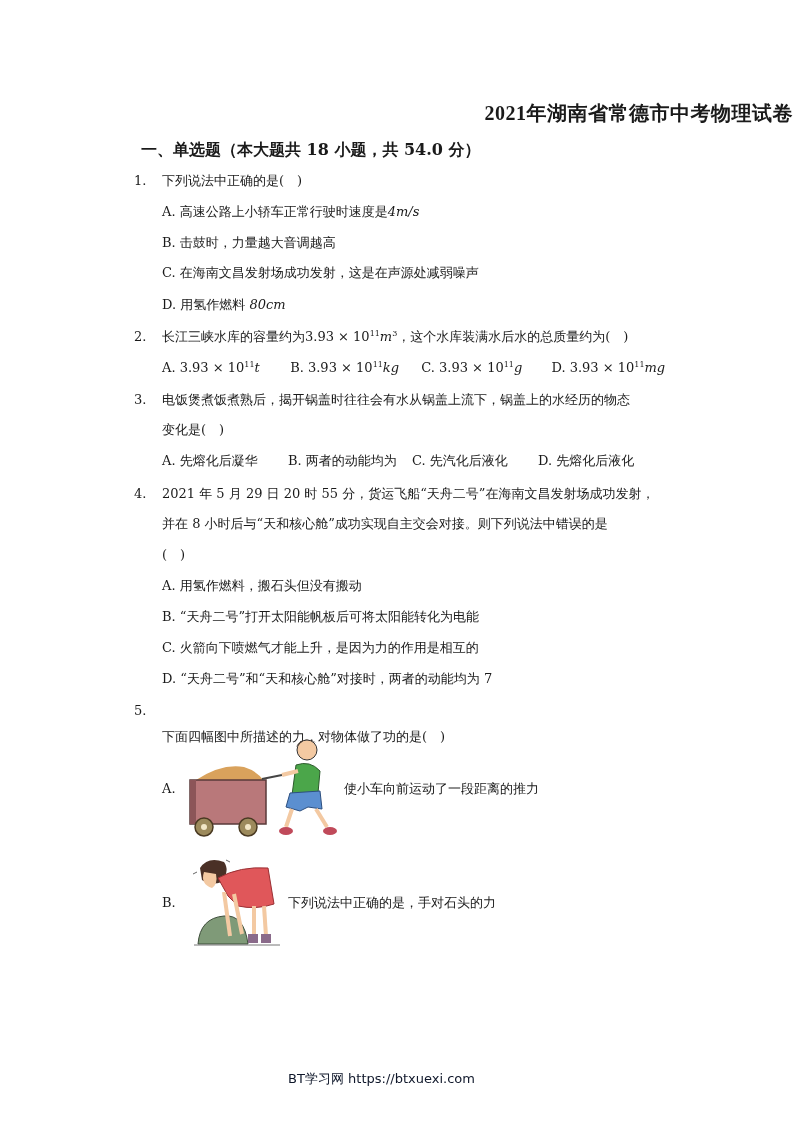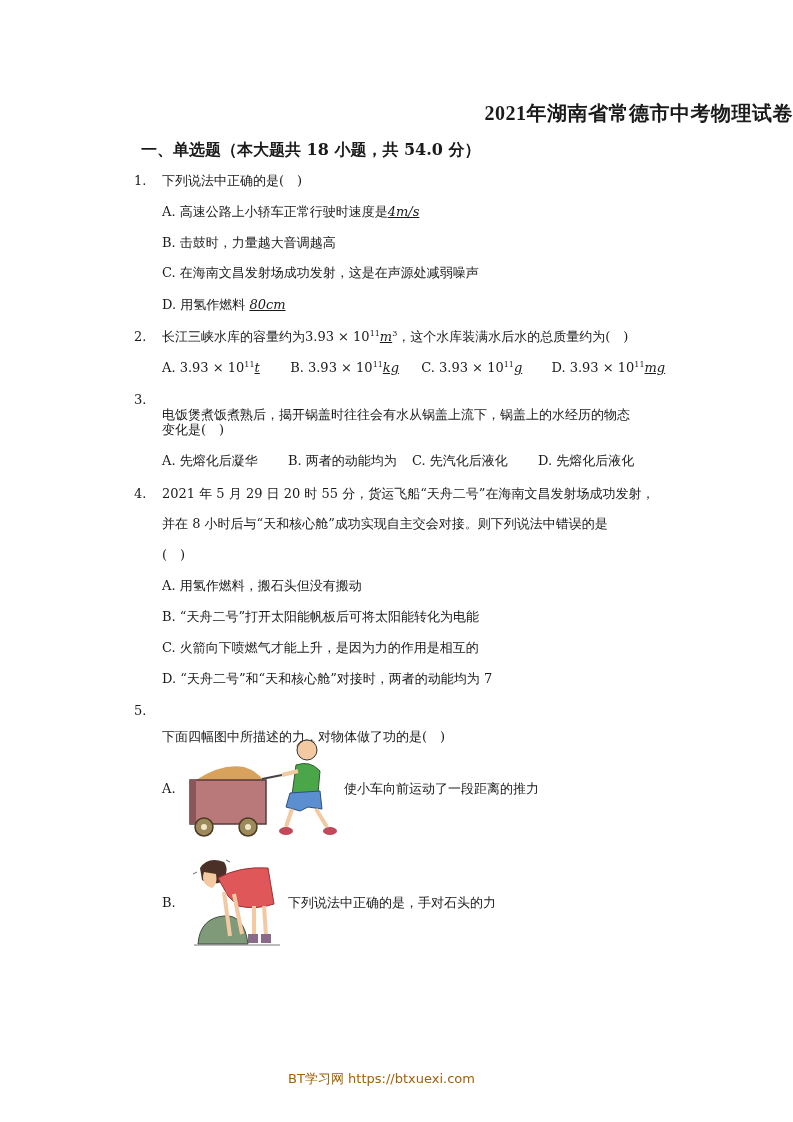--- a/index.html
+++ b/index.html
@@ -14,27 +14,27 @@
       font-weight: bold; font-size: 20px; letter-spacing: 0.5px;
     }
     .section-heading {
       position: absolute; top: 140px; left: 134px;
       font-size: 16px; font-weight: bold; margin-left: 7px;
     }
     .line { position: absolute; font-size: 13px; white-space: nowrap; line-height: 18px; }
     .qnum { position: absolute; left: 134px; }
     .qtext { left: 162px; }
     .opt { left: 162px; }
-    .m { font-family: "DejaVu Serif", "Liberation Serif", serif; font-style: italic; text-decoration: underline; }
+    .m { font-family: "DejaVu Serif", "Liberation Serif", serif; font-style: italic; }
     sup { font-size: 8px; vertical-align: super; line-height: 0; }
     .opt-inline { display: inline-block; }
     .figure { position: absolute; }
     .footer {
       position: absolute; top: 1070px; left: 0; width: 763px; text-align: center;
-      font-family: "DejaVu Sans", "Liberation Sans", sans-serif; font-size: 13px; color: #a16207;
+      font-family: "DejaVu Sans", "Liberation Sans", sans-serif; font-size: 13px; color: #0f172a;
     }
   </style>
 </head>
 <body>
 
 <div class="page-title">2021年湖南省常德市中考物理试卷</div>
 <div class="section-heading">一、单选题（本大题共 18 小题，共 54.0 分）</div>
 
 <div>
   <div class="line qnum" style="top:172px">1.</div>
@@ -78,21 +78,21 @@
     </span>
     <span class="opt-inline">
       <span>D.</span>
       <span>3.93 × 10</span><sup>11</sup><span class="m">mg</span>
     </span>
   </div>
 </div>
 
 <div>
   <div class="line qnum" style="top:391px">3.</div>
-  <div class="line qtext" style="top:406px">电饭煲煮饭煮熟后，揭开锅盖时往往会有水从锅盖上流下，锅盖上的水经历的物态</div>
+  <div class="line qtext" style="top:391px">电饭煲煮饭煮熟后，揭开锅盖时往往会有水从锅盖上流下，锅盖上的水经历的物态</div>
   <div class="line qtext" style="top:421px">变化是(　)</div>
   <div class="line opt" style="top:452px">
     <span class="opt-inline" style="width:126px"><span>A.</span> <span>先熔化后凝华</span></span><span class="opt-inline" style="width:124px"><span>B.</span> <span>两者的动能均为</span></span><span class="opt-inline" style="width:126px"><span>C.</span> <span>先汽化后液化</span></span><span class="opt-inline"><span>D.</span> <span>先熔化后液化</span></span>
   </div>
 </div>
 
 <div>
   <div class="line qnum" style="top:485px">4.</div>
   <div class="line qtext" style="top:485px">2021 年 5 月 29 日 20 时 55 分，货运飞船“天舟二号”在海南文昌发射场成功发射，</div>
   <div class="line qtext" style="top:515px">并在 8 小时后与“天和核心舱”成功实现自主交会对接。则下列说法中错误的是</div>

